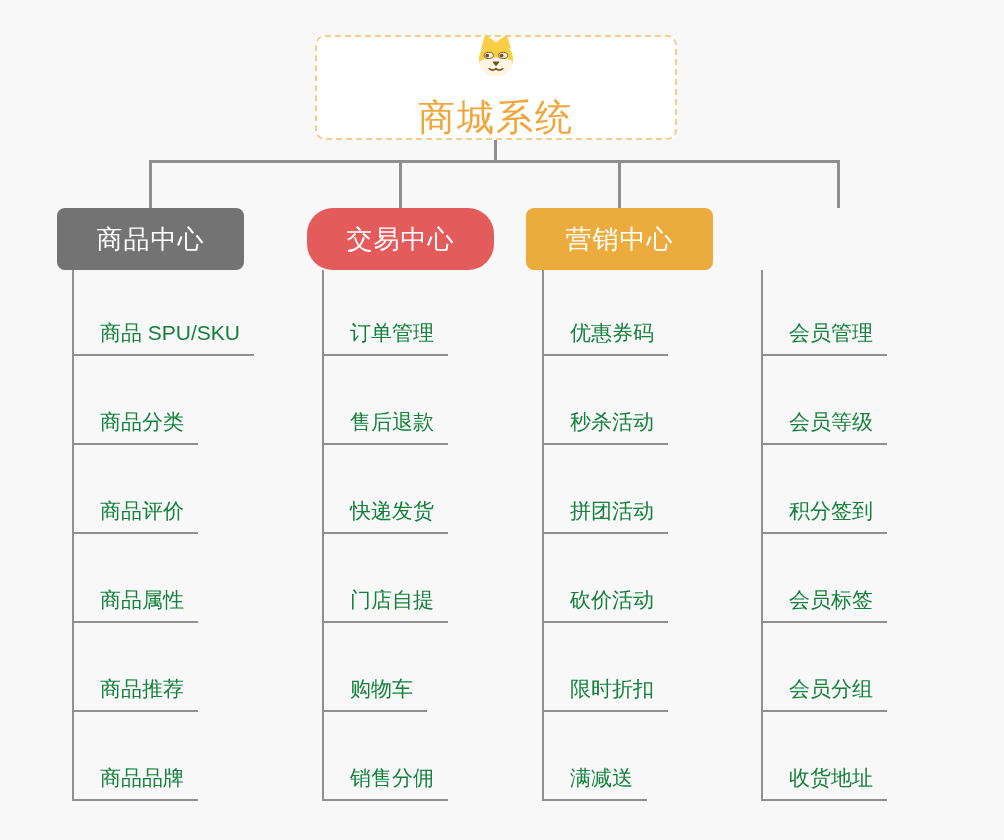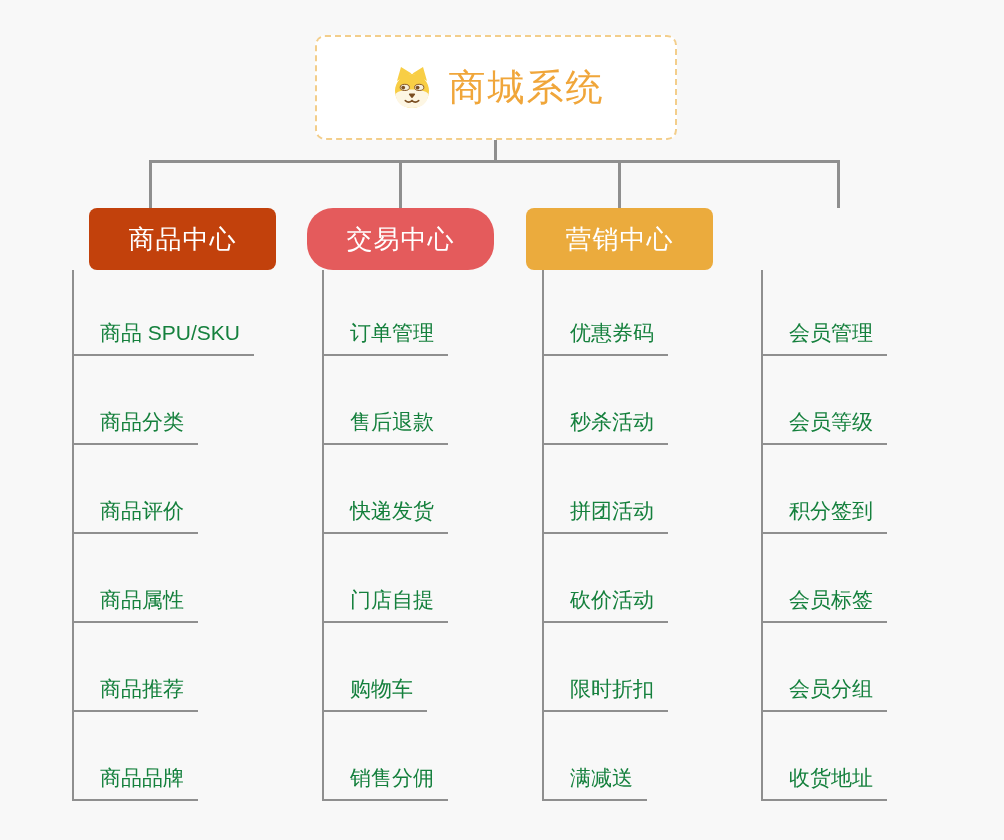--- a/index.html
+++ b/index.html
@@ -21,20 +21,21 @@
     left: 315px; top: 35px;
     width: 362px; height: 105px;
     background: #FFFFFF;
     border: 2px dashed #F3CE8B;
     border-radius: 10px;
     display: flex;
     align-items: center;
     justify-content: center;
     gap: 13px;
     cursor: pointer;
+    flex-direction: column;
   }
   .root-title {
     font-size: 37px;
     font-weight: 500;
     color: #F0A63A;
     letter-spacing: 2px;
     white-space: nowrap;
   }
   .root-icon { width: 48px; height: 48px; flex: 0 0 auto; }
 
@@ -57,21 +58,21 @@
     color: #FFFFFF;
     font-size: 26px;
     font-weight: 500;
     letter-spacing: 1px;
     display: flex;
     align-items: center;
     justify-content: center;
     cursor: pointer;
     white-space: nowrap;
   }
-  .branch-1-box { left: 57px;  background: #c2410c; margin-left: 32px; }
+  .branch-1-box { left: 57px;  background: #737373; }
   .branch-2-box { left: 307px; background: #E45B5C; border-radius: 26px; }
   .branch-3-box { left: 526px; background: #EBAB3D; }
   .branch-4-box { left: 745px; background: #77C043; }
 
   
   .spine { position: absolute; top: 270px; width: 2px; height: 531px; background: #8F8F8F; }
   .spine-1 { left: 72px; }
   .spine-2 { left: 322px; }
   .spine-3 { left: 542px; }
   .spine-4 { left: 761px; }

